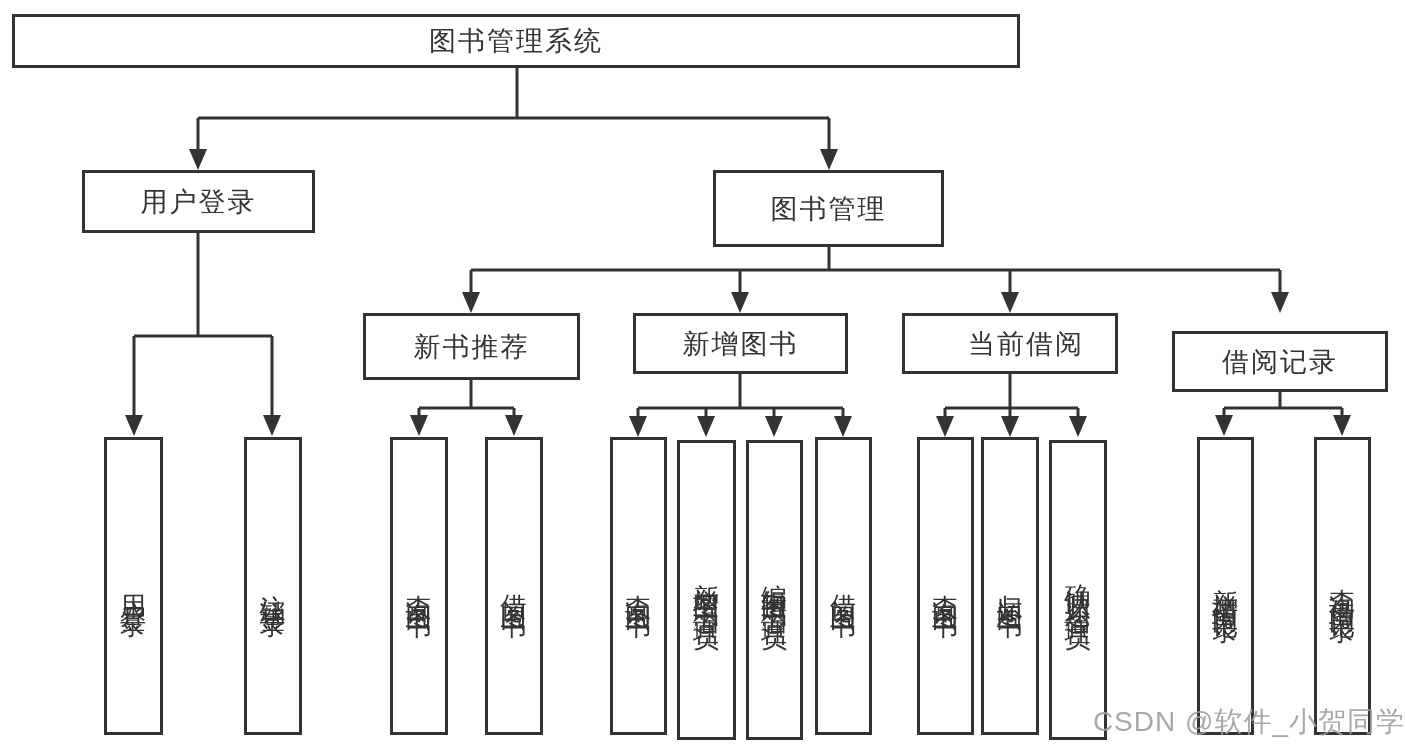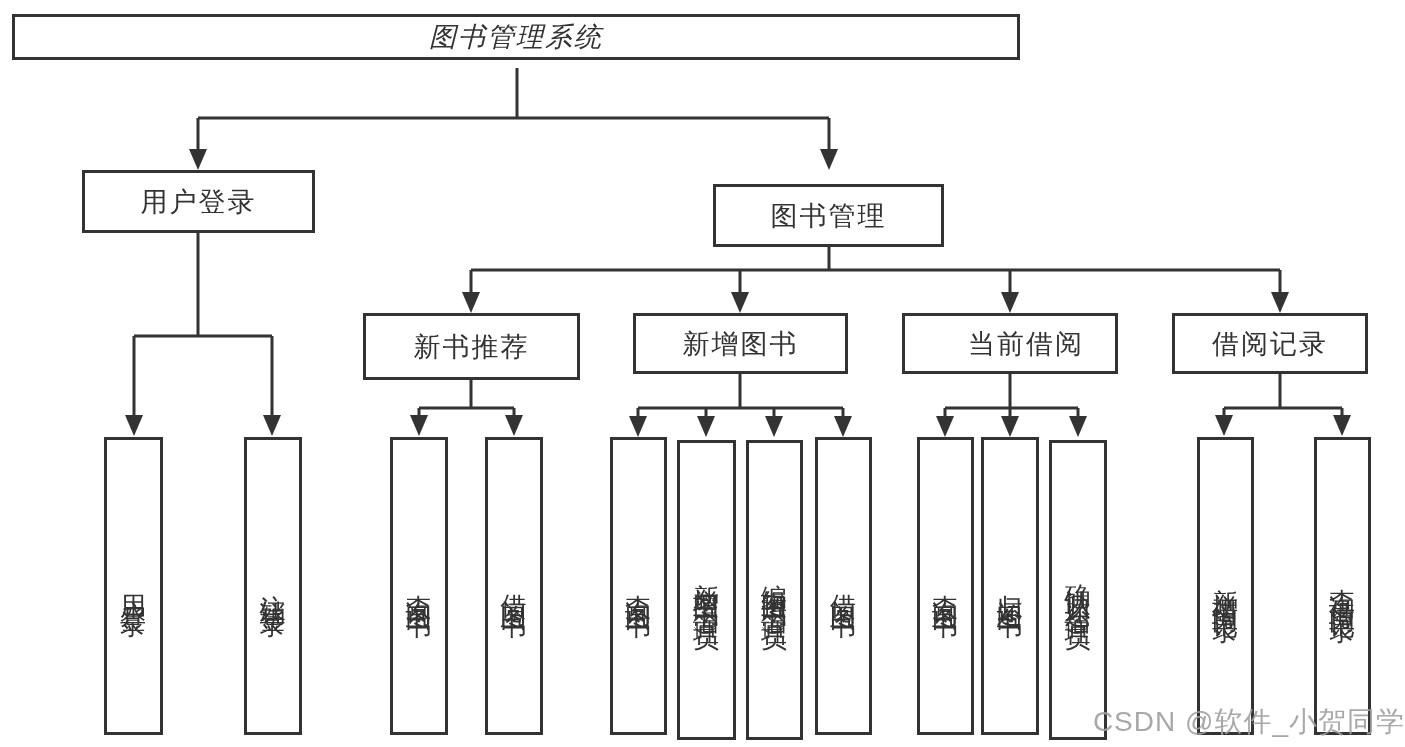--- a/index.html
+++ b/index.html
@@ -96,41 +96,41 @@
       <polygon points="765,416 783,416 774,437"></polygon>
       <polygon points="834,416 852,416 843,437"></polygon>
       <polygon points="936,416 954,416 945,437"></polygon>
       <polygon points="1001,416 1019,416 1010,437"></polygon>
       <polygon points="1069,416 1087,416 1078,437"></polygon>
       <polygon points="1215,415 1233,415 1224,436"></polygon>
       <polygon points="1333,415 1351,415 1342,436"></polygon>
     </g>
   </svg>
 
-  <div class="node node-h" style="left:12px; top:14px; width:1008px; height:46px;font-style:italic;">
+  <div class="node node-h" style="left:12px; top:14px; width:1008px; height:54px;">
     <span>图书管理系统</span>
   </div>
 
   <div class="node node-h" style="left:82px; top:170px; width:233px; height:63px;">
     <span>用户登录</span>
   </div>
-  <div class="node node-h" style="left:713px; top:184px; width:231px; height:63px;">
+  <div class="node node-h" style="left:713px; top:170px; width:231px; height:77px;">
     <span>图书管理</span>
   </div>
 
   <div class="node node-h" style="left:363px; top:313px; width:217px; height:67px;">
     <span>新书推荐</span>
   </div>
   <div class="node node-h" style="left:633px; top:313px; width:215px; height:61px;">
     <span>新增图书</span>
   </div>
   <div class="node node-h" style="left:902px; top:313px; width:216px; height:61px;padding-left:32px;">
     <span>当前借阅</span>
   </div>
-  <div class="node node-h" style="left:1172px; top:313px; width:196px; height:61px;align-items:center;">
+  <div class="node node-h" style="left:1172px; top:331px; width:216px; height:61px;align-items:center;">
     <span>借阅记录</span>
   </div>
 
   <div class="node node-v" style="left:104px; top:437px; width:59px; height:298px;">
     <span class="vtext">用户登录</span>
   </div>
   <div class="node node-v" style="left:244px; top:437px; width:58px; height:298px;">
     <span class="vtext">注销登录</span>
   </div>
 

